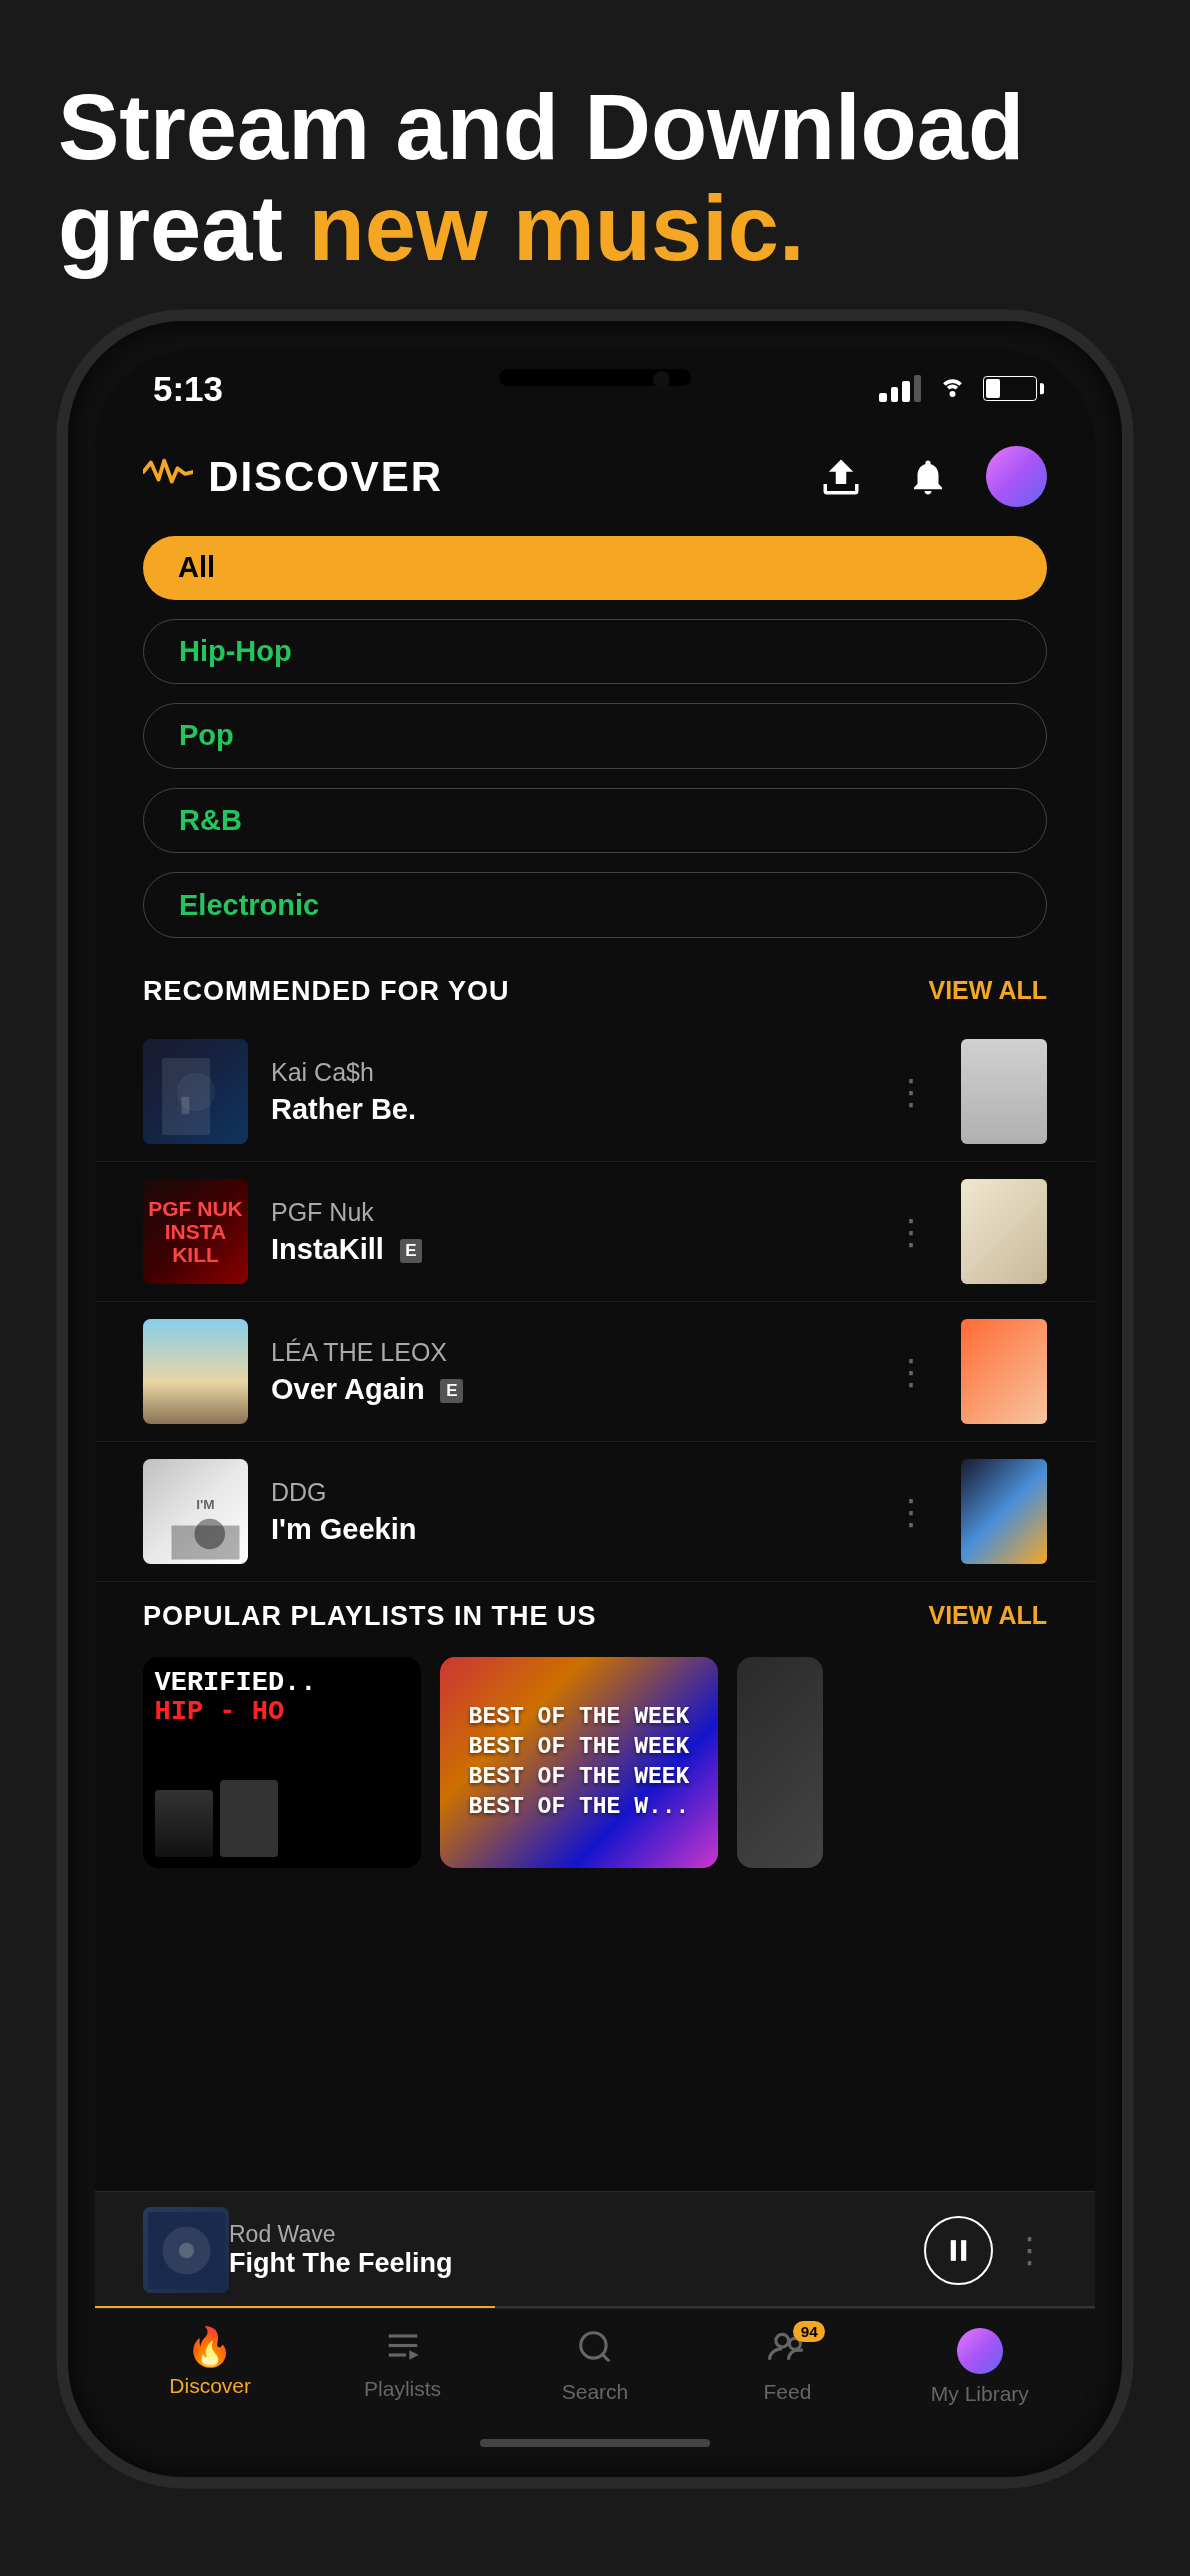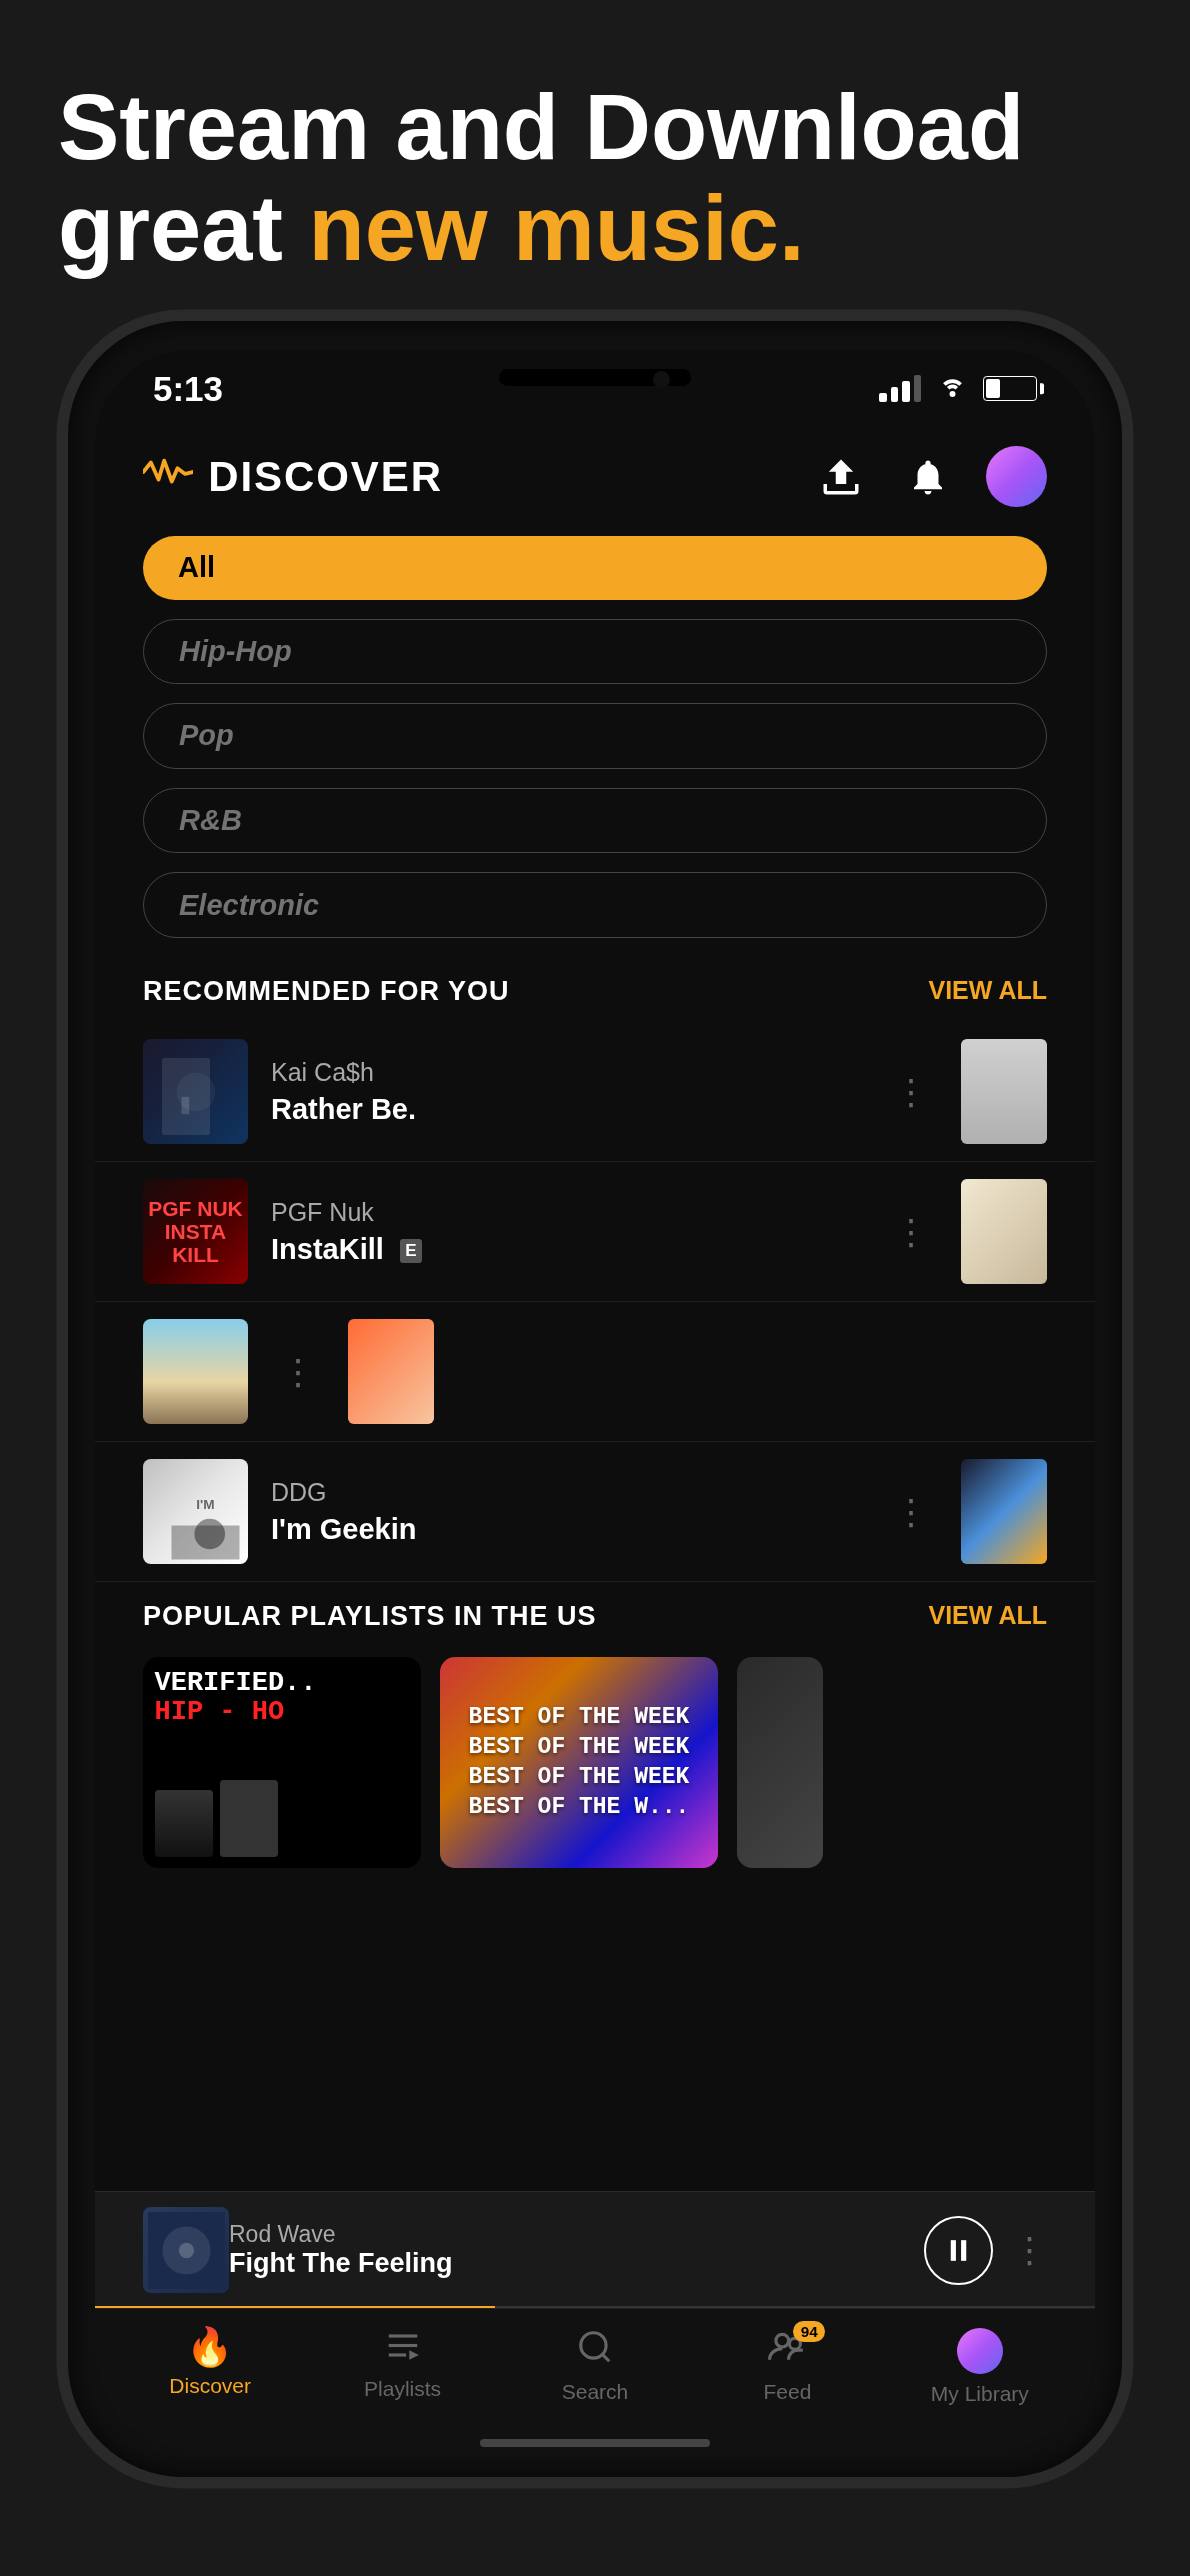--- a/index.html
+++ b/index.html
@@ -214,23 +214,22 @@
       font-weight: 600;
       cursor: pointer;
       white-space: nowrap;
     }
     .filter-tab.active {
       background: #f5a623;
       color: #000;
     }
     .filter-tab.inactive {
       background: transparent;
-      color: #737373;
+      color: #22c55e;
       border: 1.9px solid #444;
-      font-style: italic;
     }
 
     
     .section-header {
       display: flex;
       justify-content: space-between;
       padding: 19px 48px 15.3px 48px;
       flex-shrink: 0;
     }
     .section-title {
@@ -636,20 +635,24 @@
           <div class="track-info">
             <div class="track-artist">PGF Nuk</div>
             <div class="track-title">InstaKill <span class="track-explicit">E</span></div>
           </div>
           <span class="track-menu">⋮</span>
           <div class="track-next-thumb next-thumb-2"></div>
         </div>
 
         <div class="track-item">
           <div class="track-thumb album-lea"></div>
+          <div class="track-info">
+            <div class="track-artist">LÉA THE LEOX</div>
+            <div class="track-title">Over Again <span class="track-explicit">E</span></div>
+          </div>
           <span class="track-menu">⋮</span>
           <div class="track-next-thumb next-thumb-3"></div>
         </div>
 
         <div class="track-item">
           <div class="track-thumb album-ddg">
             <svg width="96" height="77" viewBox="0 0 100 80">
               <rect x="10" y="40" width="80" height="40" fill="rgba(0,0,0,0.3)"></rect>
               <circle cx="55" cy="50" r="18" fill="rgba(0,0,0,0.4)"></circle>
               <text x="50" y="20" fill="#666" font-size="16" font-weight="bold" text-anchor="middle">I'M</text>

